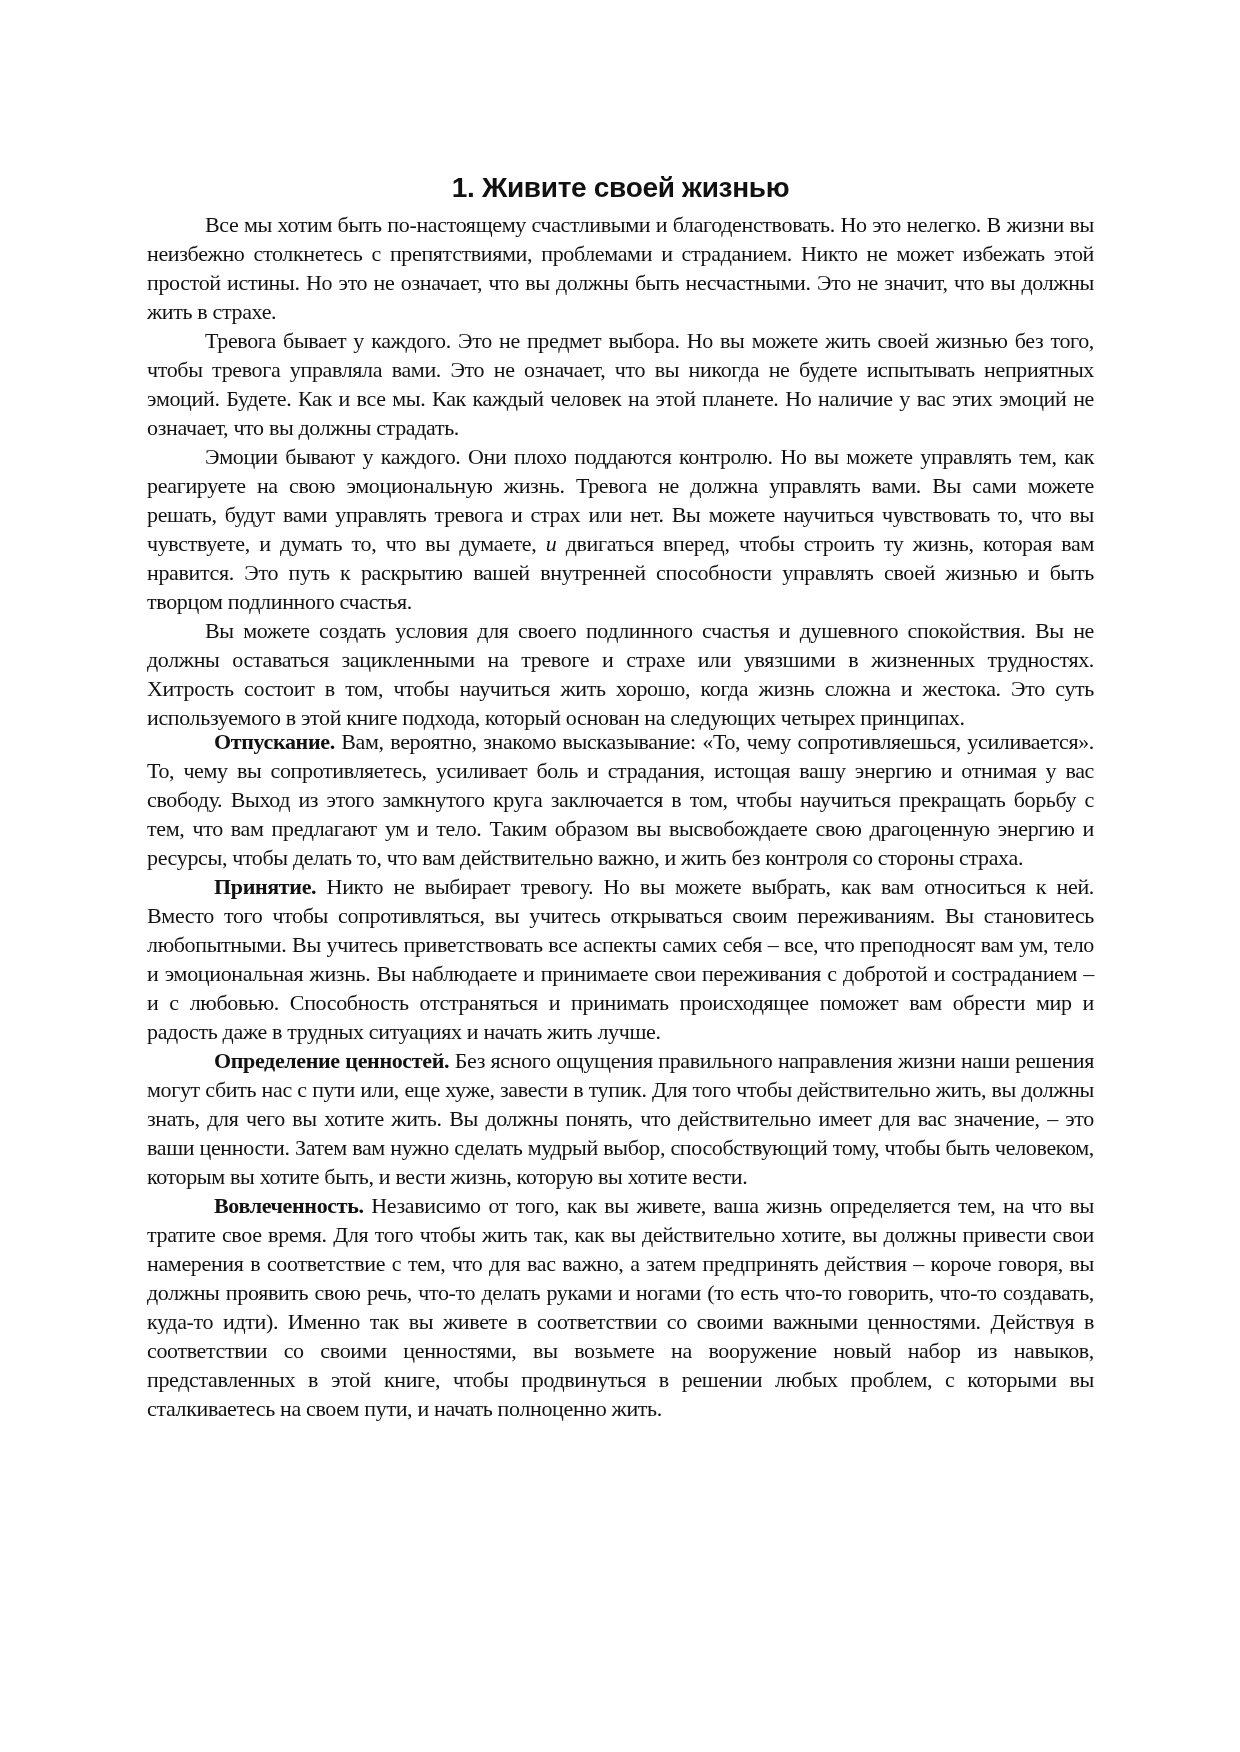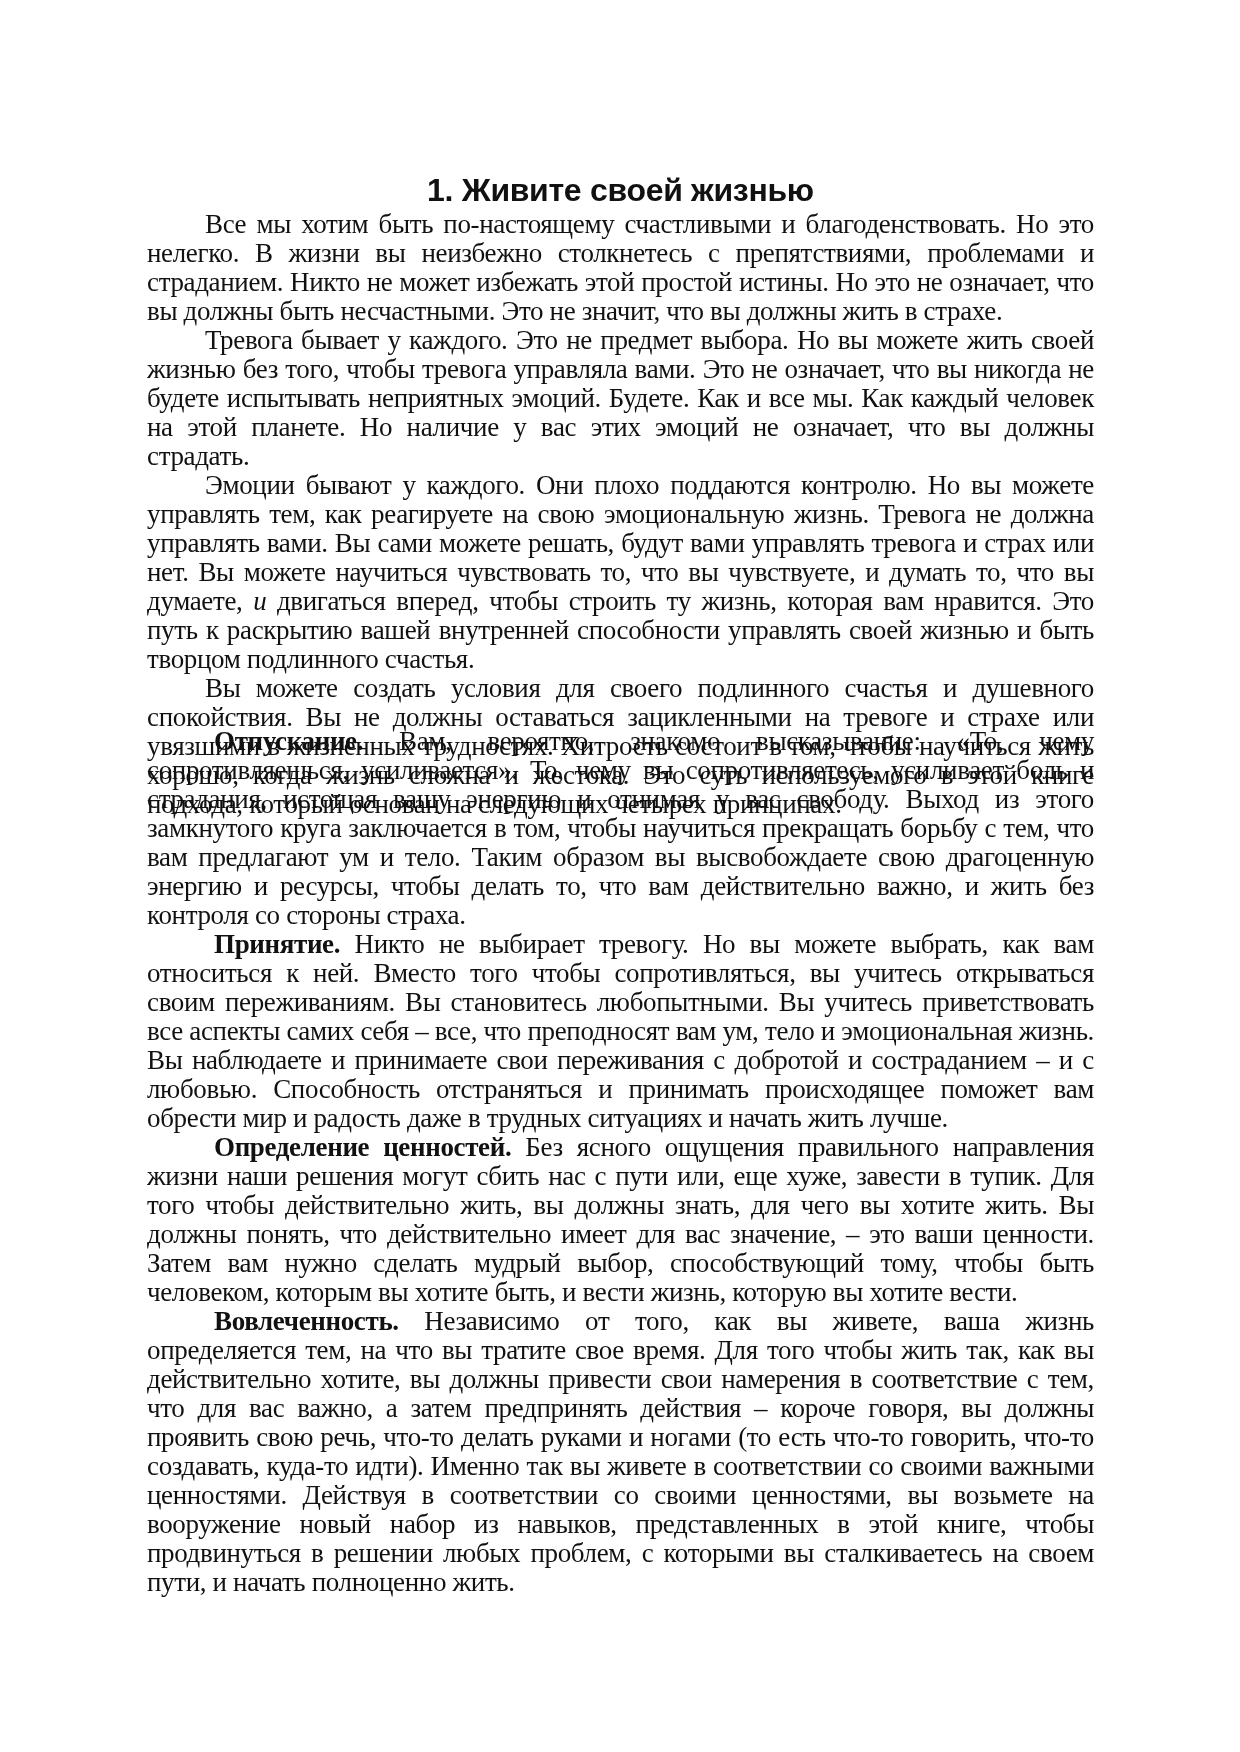--- a/index.html
+++ b/index.html
@@ -4,25 +4,25 @@
 <style>
   html, body { margin: 0; padding: 0; background: #ffffff; }
   body { width: 1240px; height: 1752px; position: relative; overflow: hidden; }
   .page {
     position: absolute; left: 147px; top: 0; width: 947px;
     font-family: "Liberation Serif", serif; color: #111111;
   }
   .title {
     position: absolute; top: 172px; left: 0; width: 947px; text-align: center;
     font-family: "Liberation Sans", sans-serif; font-weight: bold;
-    font-size: 32px; letter-spacing: -0.3px; color: #111;
+    font-size: 28px; letter-spacing: -0.3px; color: #111;
   }
   .body-block { position: absolute; left: 0; width: 947px; }
   .para {
-    margin: 0; font-size: 27px; line-height: 29px;
+    margin: 0; font-size: 22px; line-height: 29px;
     text-align: justify; text-indent: 58px;
     letter-spacing: -0.35px; word-spacing: 0px;
   }
   .para b { font-weight: bold; margin-left: 9px; }
   .para i { font-style: italic; }
 </style>
 </head>
 <body>
 
 <div class="page">

